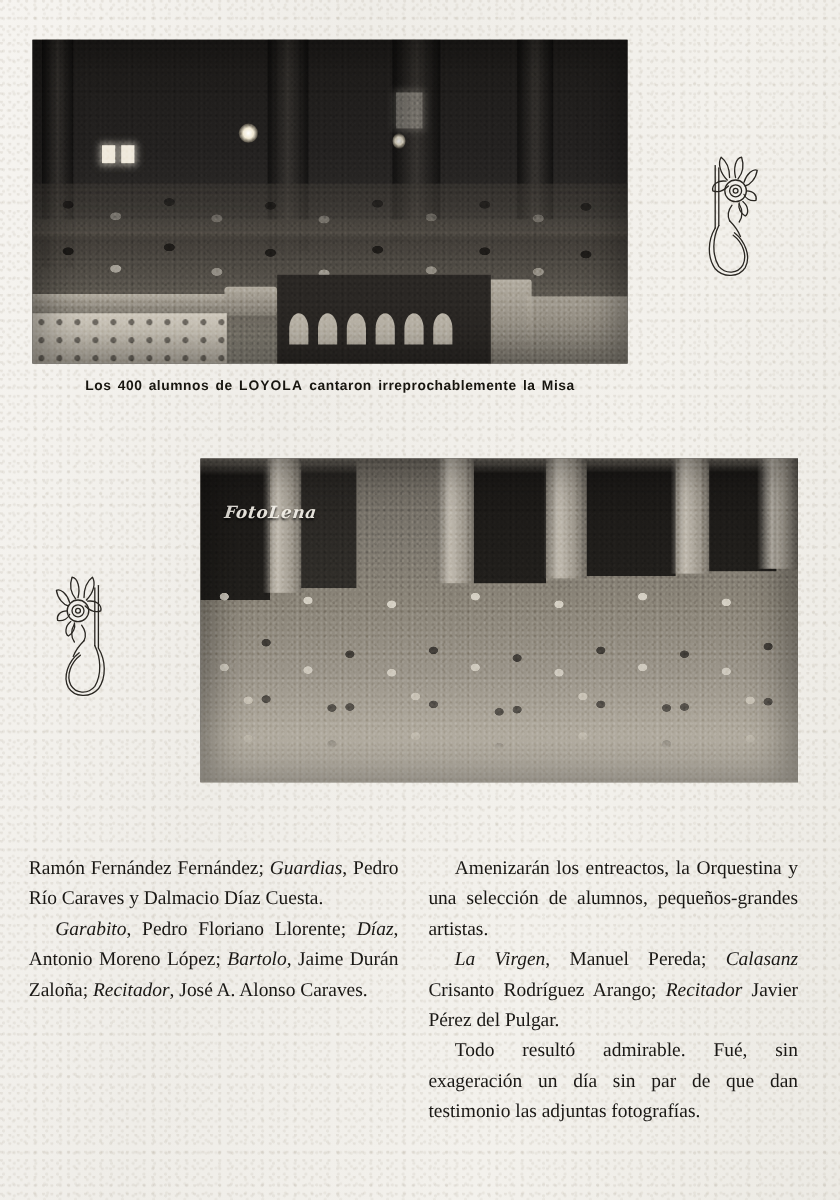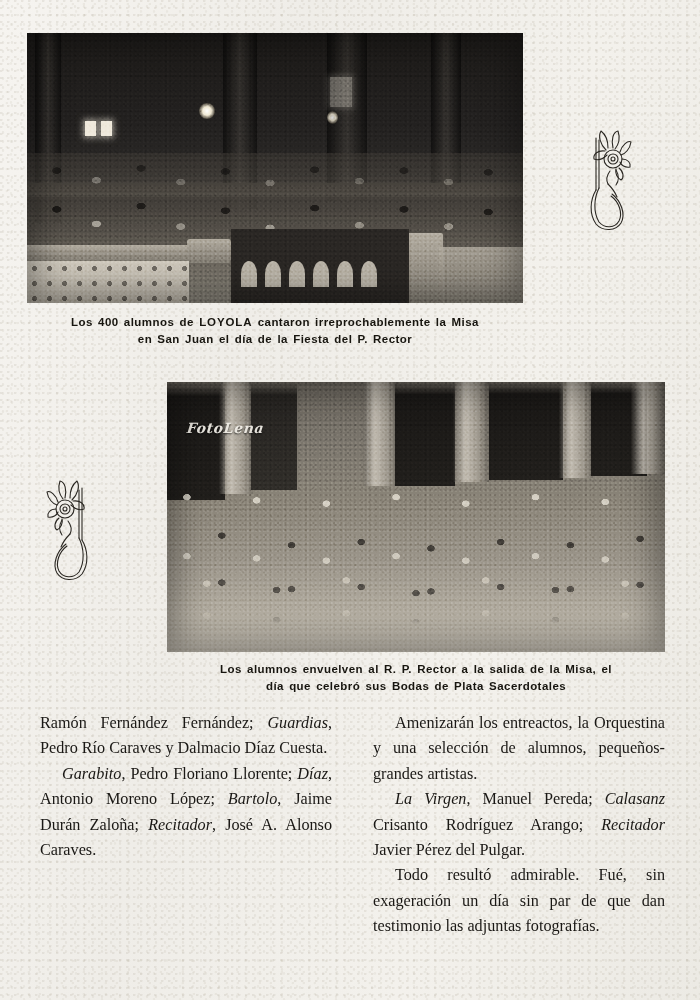--- a/index.html
+++ b/index.html
@@ -129,21 +129,21 @@
   
   #text-body{position:absolute;left:24px;top:711px;width:652px;
     display:flex;gap:25px;}
   .col{width:308px;}
   .para{
     font-size:16.2px;
     line-height:25.4px;
     color:#1a1815;
     text-align:justify;
     text-indent:22px;
-    margin:0 0 0 16px;
+    margin:0 0 0 0;
     font-family:"Liberation Serif", serif;
   }
   .para.cont{text-indent:0;}
   .para i{font-style:italic;}
   #col-left .para + .para{margin-top:0;}
 </style>
 </head>
 <body>
 
 <div id="paper-grain"></div>
@@ -179,21 +179,20 @@
   <div class="p1-arch" style="left:286px;top:228px;width:16px;height:26px;"></div>
   <div class="p1-arch" style="left:310px;top:228px;width:16px;height:26px;"></div>
   <div class="p1-arch" style="left:334px;top:228px;width:16px;height:26px;"></div>
 
   <div class="grain-ov"></div>
   <div class="vig"></div>
 </div>
 
 <div class="caption" id="caption-mass">
   <span>Los 400 alumnos de </span><span class="cap-strong">LOYOLA</span><span> cantaron irreprochablemente la Misa</span><br>
-  <span>en San Juan el día de la Fiesta del P. Rector</span>
 </div>
 
 <div class="photo" id="photo-group">
   <div class="ph-layer" id="p2-base"></div>
 
   <div class="p2-door" style="left:0;width:58px;height:118px;"></div>
   <div class="p2-col" style="left:52px;width:34px;height:112px;"></div>
   <div class="p2-door" style="left:84px;width:46px;height:108px;opacity:.85;"></div>
   <div class="p2-col" style="left:196px;width:34px;height:104px;"></div>
   <div class="p2-door" style="left:228px;width:60px;height:104px;"></div>
@@ -207,22 +206,21 @@
   <div class="p2-heads" style="top:150px;height:110px;opacity:.85;"></div>
   <div class="p2-ground" style="height:46px;"></div>
 
   <div id="p2-watermark">FotoLena</div>
 
   <div class="grain-ov"></div>
   <div class="vig"></div>
 </div>
 
 <div class="caption" id="caption-group">
-  <span>Los alumnos envuelven al R. P. Rector a la salida de la Misa, el</span><br>
-  <span>día que celebró sus Bodas de Plata Sacerdotales</span>
+  <br>
 </div>
 
 <svg class="ornament" id="ornament-right" viewBox="0 0 46 104">
   <g fill="none" stroke="#2a2722" stroke-width="1.1" stroke-linecap="round" stroke-linejoin="round">
     <path d="M10 10 L10 62"></path>
     <path d="M13 12 L13 60"></path>
     <path d="M20 22 C14 16 12 8 15 3 C19 6 22 12 22 20"></path>
     <path d="M27 20 C25 12 27 4 32 3 C34 9 33 16 29 21"></path>
     <path d="M34 24 C36 17 42 12 45 14 C44 21 39 26 35 27"></path>
     <path d="M36 31 C42 31 45 35 44 39 C39 40 35 37 34 34"></path>

